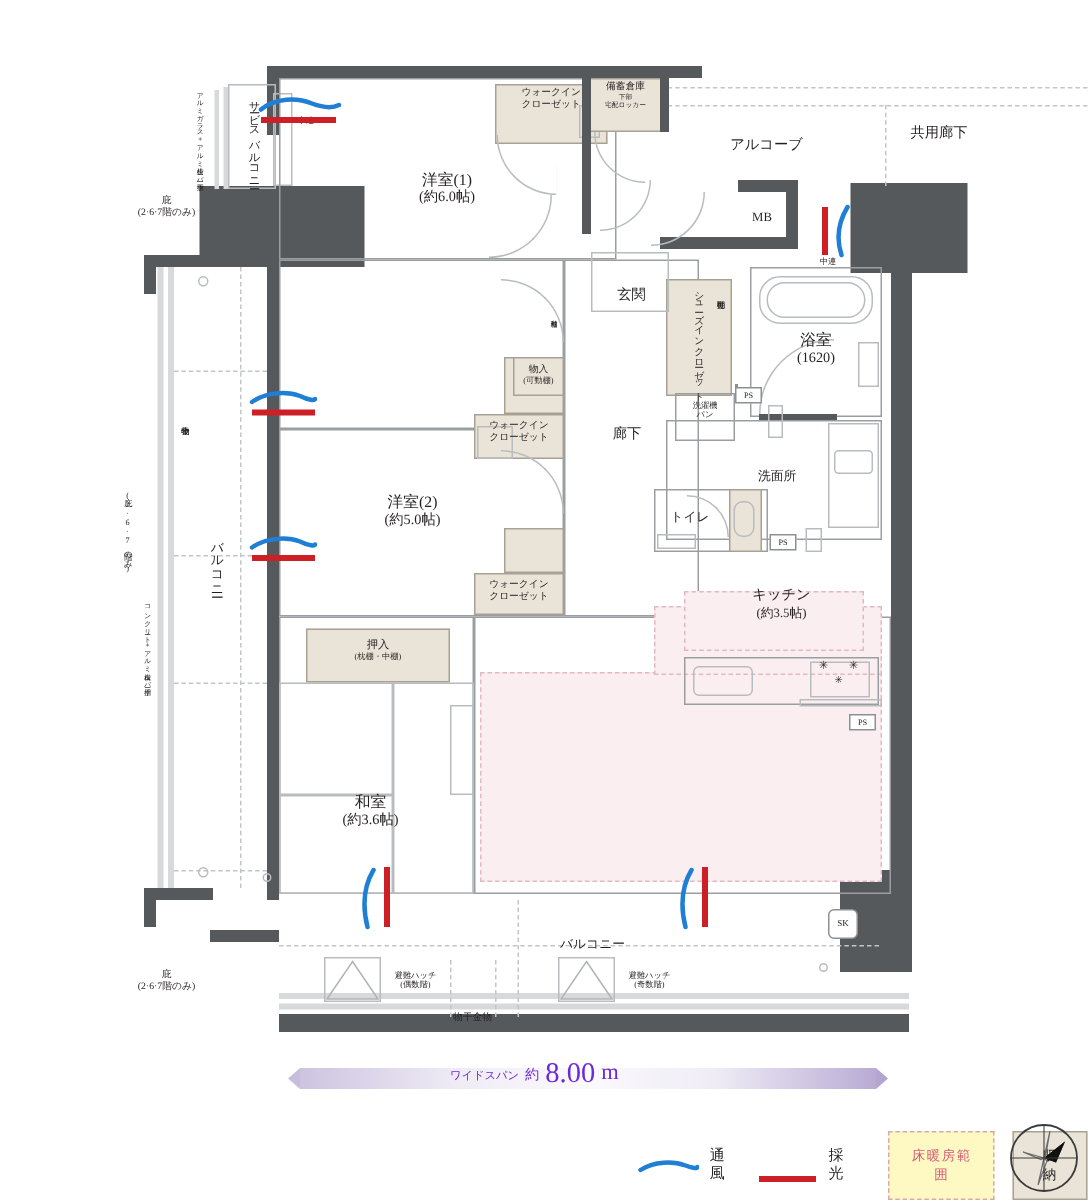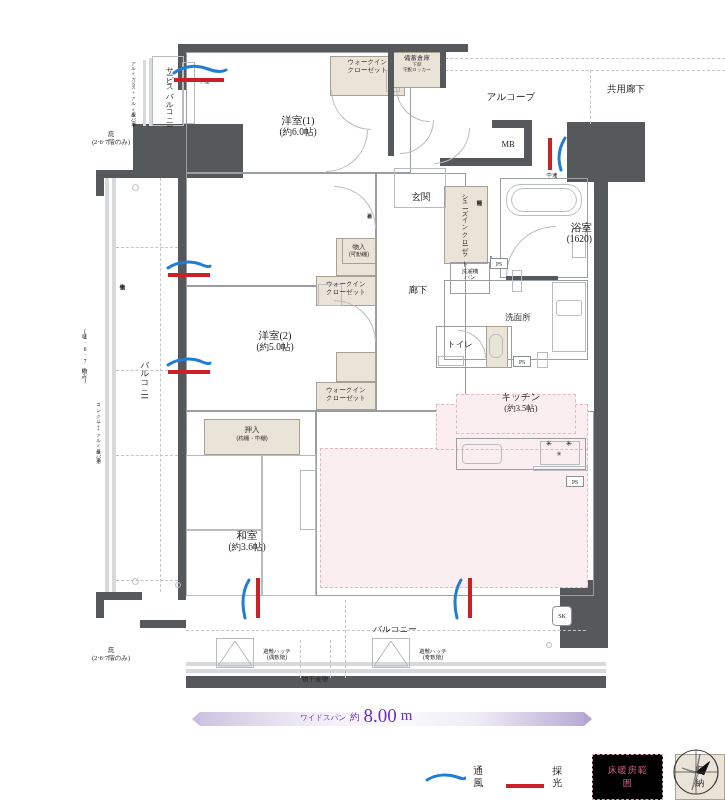--- a/index.html
+++ b/index.html
@@ -36,21 +36,21 @@
   .f9{font-size:9.5px;}
   .f10{font-size:10.5px;}
 
   
   .arrset{position:absolute;}
 
   
   .legend{position:absolute;display:flex;align-items:center;gap:12px;}
   .lg-wave{width:42px;height:22px;position:relative;}
   .lg-txt{font-size:10px;letter-spacing:2px;line-height:1.25;}
-  .lg-box{border:1px dashed #d8a9b2;background:#000000;color:#d2607a;
+  .lg-box{border:1px dashed #d8a9b2;background:#fef9c3;color:#d2607a;
           font-size:9px;padding:9px 10px;text-align:center;letter-spacing:1px;}
   .lg-box2{border:1px solid #a9a294;background:#eae4d8;color:#231f20;
           font-size:9px;padding:9px 14px;text-align:center;letter-spacing:1px;}
 
   
   .spanbar{position:absolute;height:14px;
      background:linear-gradient(90deg,#cdc4e0 0%,#f0ecf6 28%,#fbfafd 50%,#efecf6 72%,#b9abd4 100%);}
   .spanbar:before,.spanbar:after{content:"";position:absolute;top:0;width:0;height:0;
      border-top:7px solid transparent;border-bottom:7px solid transparent;}
   .spanbar:before{left:-8px;border-right:8px solid #c8bddd;}
@@ -224,21 +224,21 @@
     <span class="sub f9">(約5.0帖)</span>
   </div>
   <div class="lbl f10" style="left:192px;top:530px;width:110px;">
     <span>和室</span>
     <span class="sub f9">(約3.6帖)</span>
   </div>
   <div class="lbl f9" style="left:466px;top:392px;width:110px;">
     <span>キッチン</span>
     <span class="sub f8">(約3.5帖)</span>
   </div>
-  <div class="lbl f10" style="left:496px;top:222px;width:96px;text-align:right;">
+  <div class="lbl f10" style="left:496px;top:222px;width:96px;">
     <span>浴室</span>
     <span class="sub f9">(1620)</span>
   </div>
 
   <div class="lbl f6" style="left:330px;top:58px;width:75px;">
     <span>ウォークイン</span>
     <span class="sub">クローゼット</span>
   </div>
   <div class="lbl f6" style="left:388px;top:54px;width:58px;">
     <span>備蓄倉庫</span>

